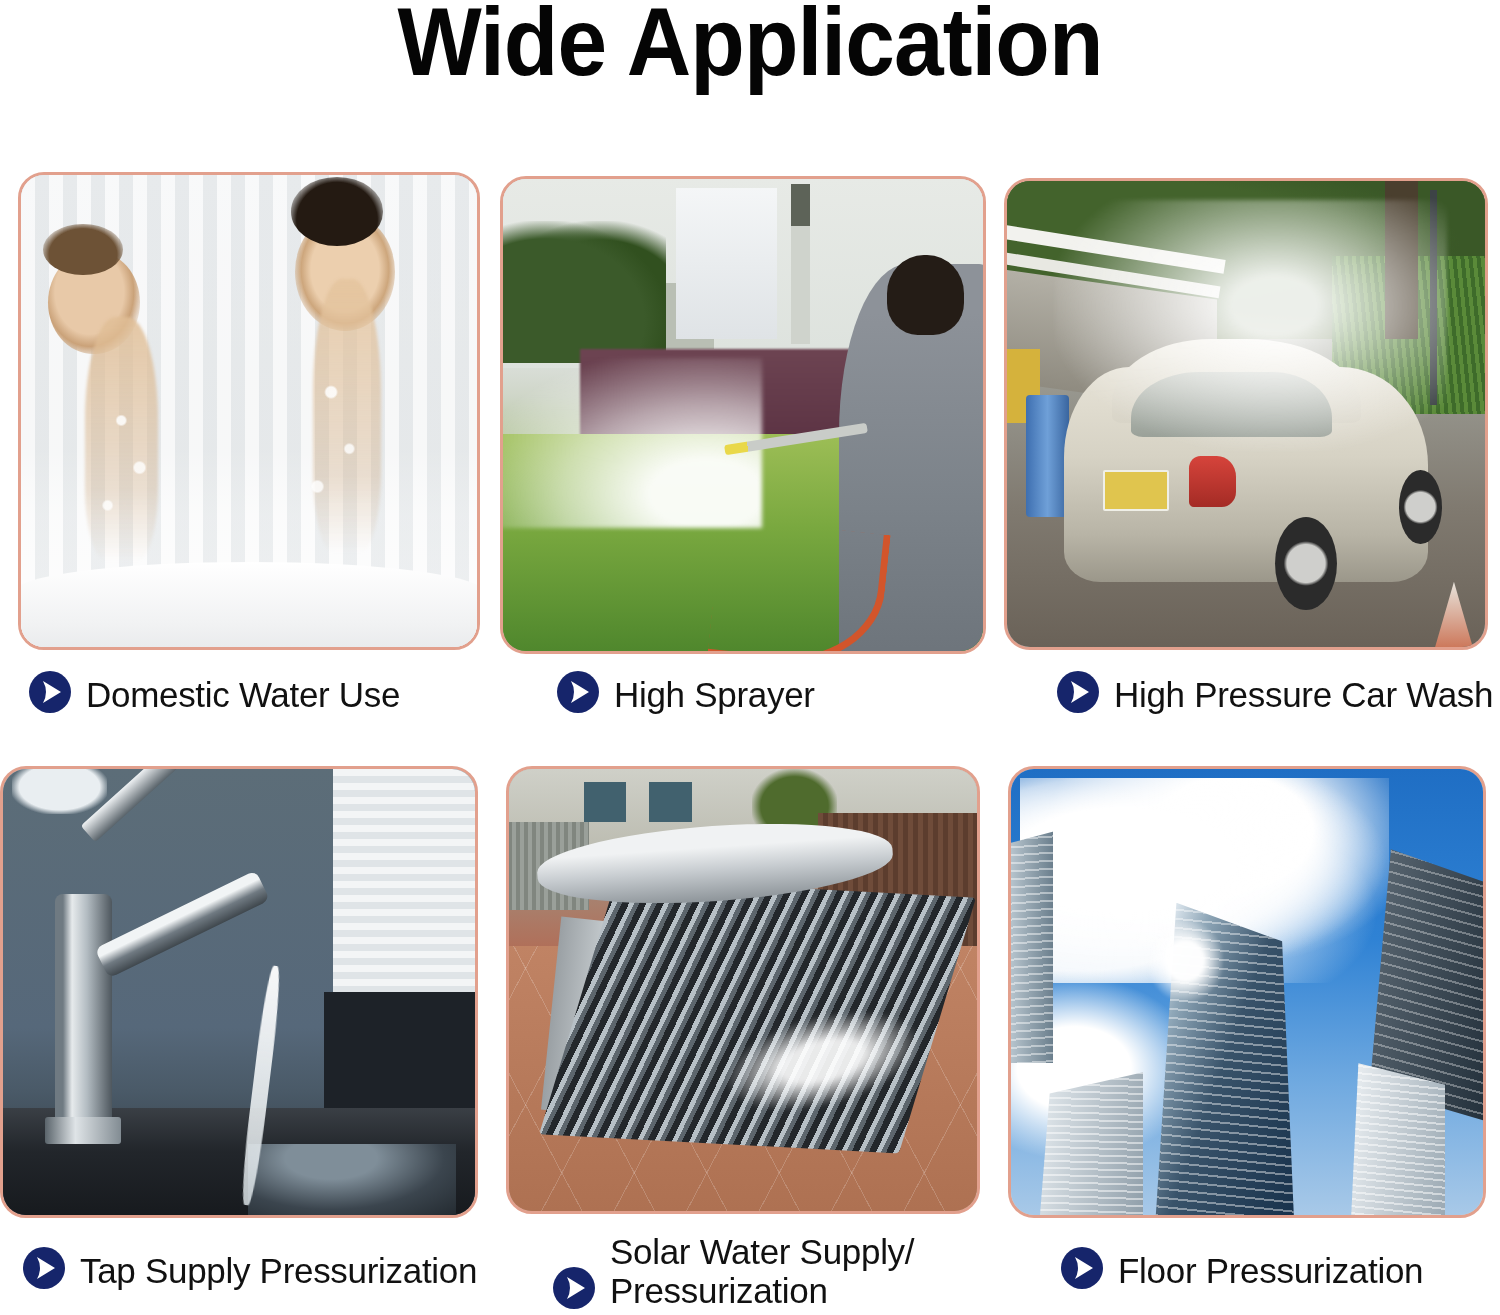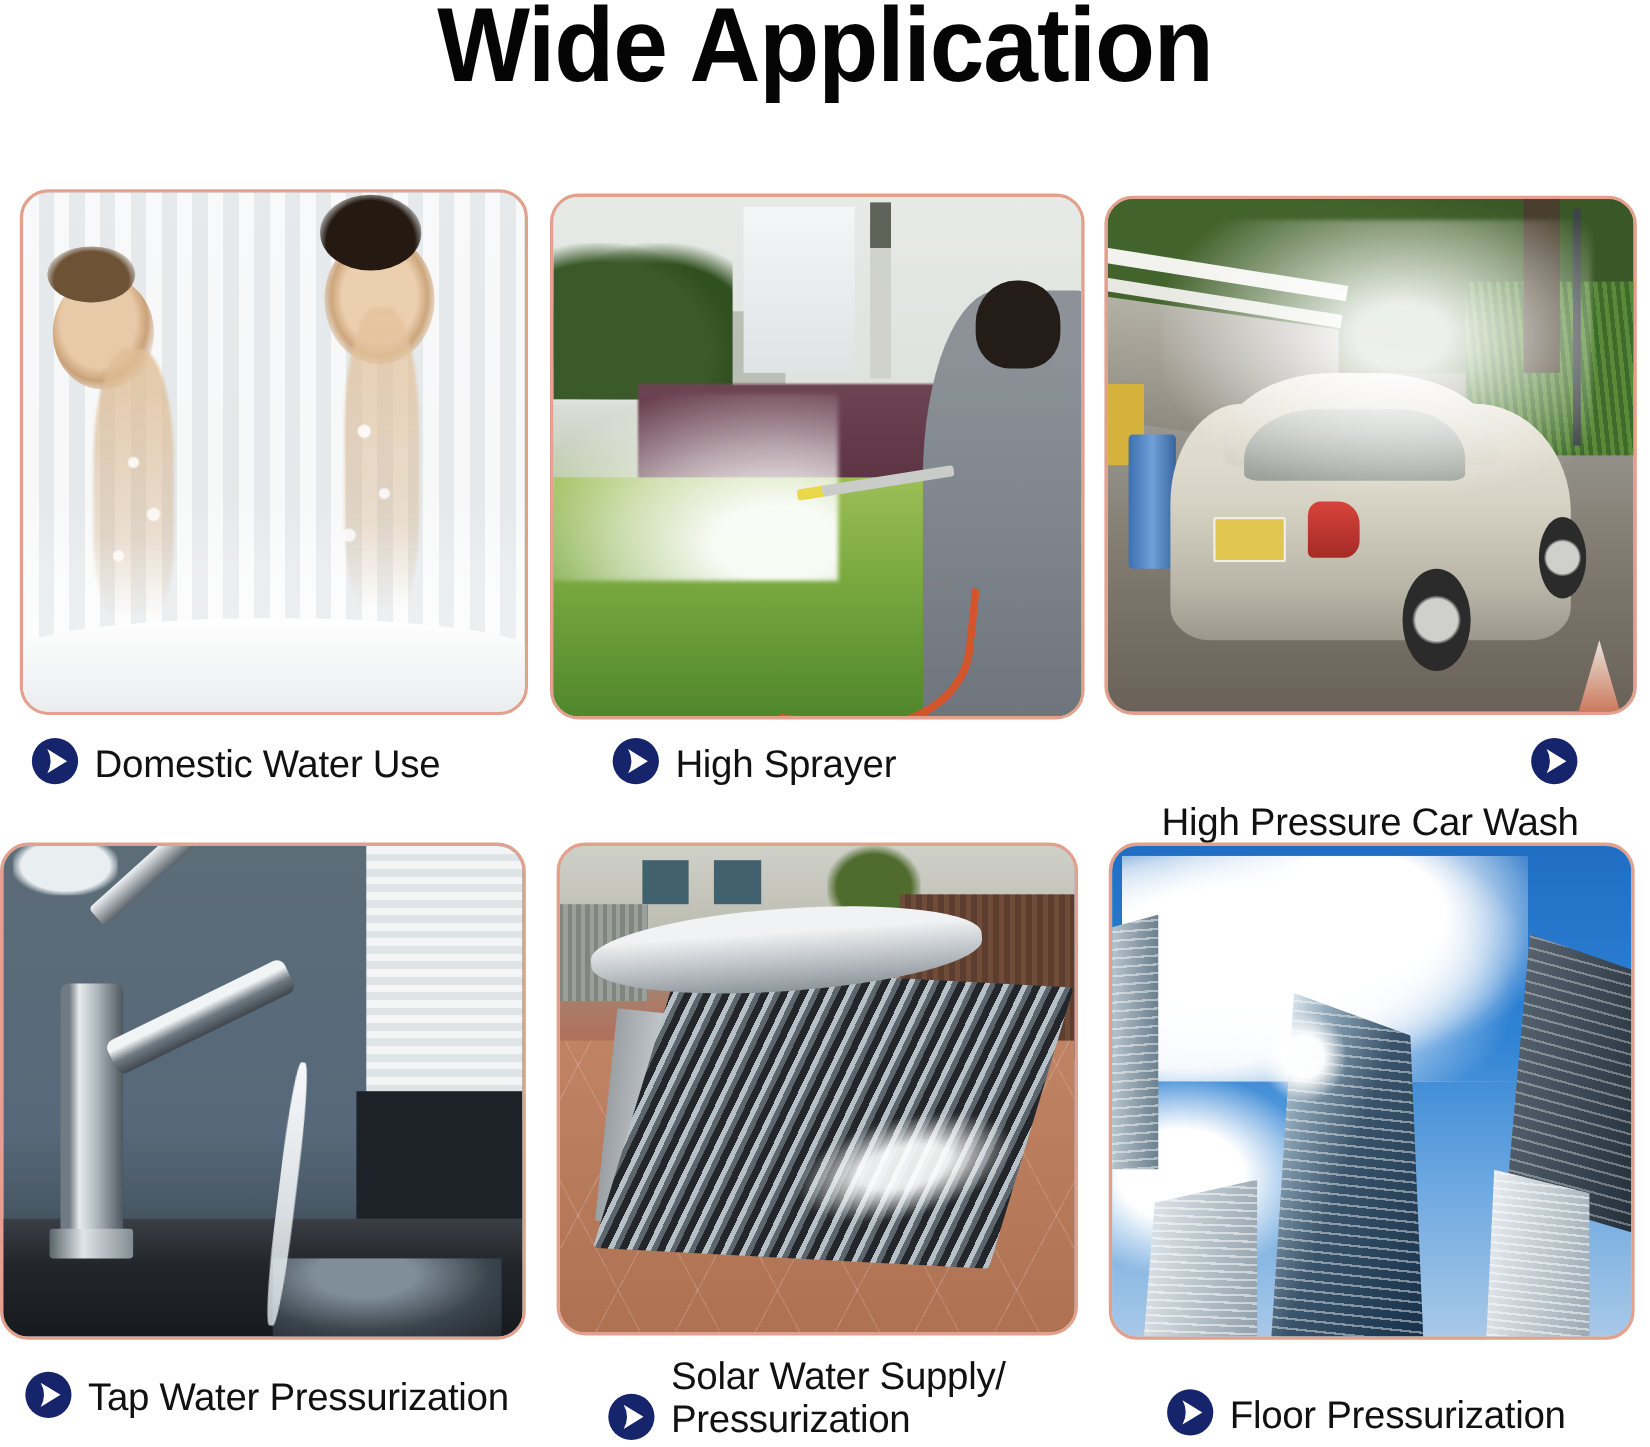--- a/index.html
+++ b/index.html
@@ -331,21 +331,21 @@
           <div class="glass"></div>
         <div class="plate"></div>
           <div class="tail"></div>
         <div class="wheel"></div>
           <div class="wheel2"></div>
         <div class="mist"></div>
           <div class="cone"></div>
       </div>
     </div>
   </div>
-  <div class="caption" style="left:1056px;top:668px;flex-direction:column;">
+  <div class="caption" style="left:1056px;top:668px;">
     <span class="bullet">
       <svg viewBox="0 0 44 44">
           <ellipse cx="22" cy="22" rx="21" ry="21" fill="#16256b"></ellipse>
       <path d="M15 11 L33 22 L15 33 Q21 22 15 11 Z" fill="#ffffff"></path>
         </svg>
     </span>
     <span class="cap-text">High Pressure Car Wash</span>
   </div>
 
   <div class="cell" style="left:0px;top:766px;width:478px;height:452px;">
@@ -364,21 +364,21 @@
       </div>
     </div>
   </div>
   <div class="caption" style="left:22px;top:1244px;">
     <span class="bullet">
       <svg viewBox="0 0 44 44">
           <ellipse cx="22" cy="22" rx="21" ry="21" fill="#16256b"></ellipse>
       <path d="M15 11 L33 22 L15 33 Q21 22 15 11 Z" fill="#ffffff"></path>
         </svg>
     </span>
-    <span class="cap-text">Tap Water Pressurization</span>
+    <span class="cap-text">Tap Supply Pressurization</span>
   </div>
 
   <div class="cell" style="left:506px;top:766px;width:474px;height:448px;">
     <div class="card">
       <div class="photo p5">
         <div class="bg"></div>
           <div class="win"></div>
           <div class="win2"></div>
           <div class="tree"></div>
         <div class="fence"></div>
@@ -410,21 +410,21 @@
           <div class="cloud2"></div>
         <div class="twrL"></div>
           <div class="twrR"></div>
         <div class="twrBL"></div>
           <div class="twrBR"></div>
         <div class="twrMain"></div>
           <div class="sunflare"></div>
       </div>
     </div>
   </div>
-  <div class="caption" style="left:1060px;top:1244px;margin-top:16px;">
+  <div class="caption" style="left:1060px;top:1244px;">
     <span class="bullet">
       <svg viewBox="0 0 44 44">
           <ellipse cx="22" cy="22" rx="21" ry="21" fill="#16256b"></ellipse>
       <path d="M15 11 L33 22 L15 33 Q21 22 15 11 Z" fill="#ffffff"></path>
         </svg>
     </span>
     <span class="cap-text">Floor Pressurization</span>
   </div>
 
 </div>

